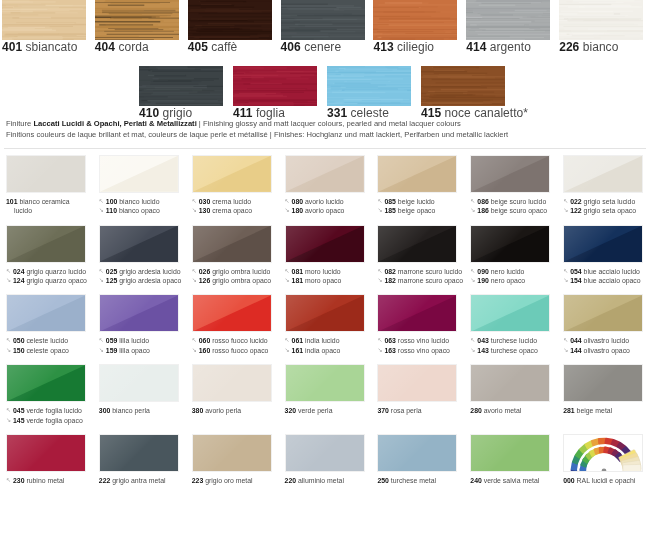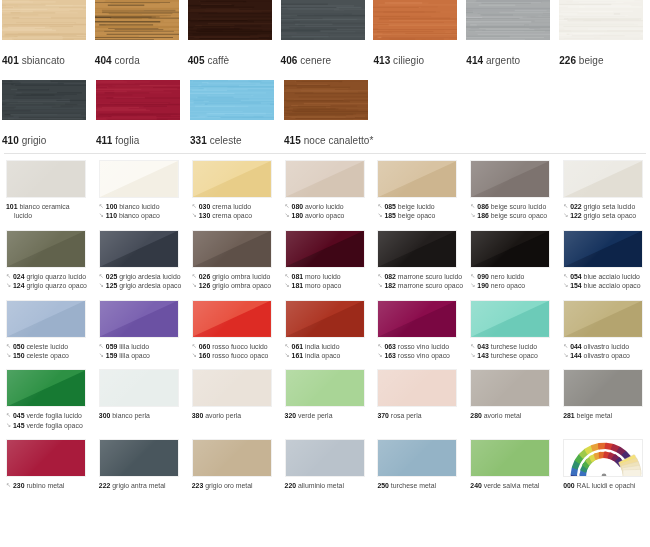--- a/index.html
+++ b/index.html
@@ -19,27 +19,27 @@
   .wood-sw{
     width:84px;height:40px;
     position:relative;overflow:hidden;
     background:#ccc;
   }
   .wood-sw .grain{
     position:absolute;inset:0;
     opacity:.55;
   }
   .wood-label{
-    font-size:10px;line-height:10px;
-    margin-top:16px;color:#4a4a4a;
+    font-size:12px;line-height:10px;
+    margin-top:2px;color:#4a4a4a;
     letter-spacing:.05px;
     white-space:nowrap;
   }
   .wood-label b{color:#1d1d1d;font-weight:bold;}
-  .wood-row + .wood-row{margin-top:14px;}
+  .wood-row + .wood-row{margin-top:14px;justify-content:center;}
 
   
   #finish-text{
     padding:0 6px;
     font-size:7.6px;line-height:11.4px;
     color:#4e4e4e;
   }
   #finish-text .ln{white-space:nowrap;}
   #finish-text b{color:#1a1a1a;font-weight:bold;}
   .divider{
@@ -456,21 +456,21 @@
             <rect x="4.0" y="15.4" width="64.7" height="0.63" fill="#fbfaf7" opacity="0.74"></rect>
             <rect x="0.5" y="3.8" width="51.9" height="1.31" fill="#e2dfd6" opacity="0.71"></rect>
             <rect x="13.4" y="18.4" width="46.2" height="1.25" fill="#e2dfd6" opacity="0.57"></rect>
             <rect x="-7.4" y="32.7" width="70.9" height="0.81" fill="#fbfaf7" opacity="0.48"></rect>
             <rect x="8.3" y="19.9" width="79.5" height="1.46" fill="#e2dfd6" opacity="0.61"></rect>
             <rect x="10.3" y="33.4" width="95.1" height="1.37" fill="#fbfaf7" opacity="0.62"></rect>
             <rect x="8.8" y="6.6" width="71.3" height="0.90" fill="#fbfaf7" opacity="0.69"></rect>
             <rect x="13.6" y="32.7" width="31.2" height="1.53" fill="#fbfaf7" opacity="0.47"></rect>
           </svg>
         </div>
-        <div class="wood-label"><b>226</b><span> beige</span></div>
+        <div class="wood-label"><b>226</b><span> bianco</span></div>
       </div>
     </div>
     <div class="wood-row">
       <div class="wood-cell">
         <div class="wood-sw" style="background: rgb(60, 67, 70);">
           <svg width="84" height="40" class="grain" viewBox="0 0 84 40">
             <rect x="7.6" y="24.1" width="67.1" height="0.70" fill="#282e31" opacity="0.54"></rect>
             <rect x="9.3" y="3.8" width="70.1" height="1.33" fill="#282e31" opacity="0.71"></rect>
             <rect x="7.3" y="23.0" width="33.6" height="1.58" fill="#525a5e" opacity="0.44"></rect>
             <rect x="11.7" y="15.3" width="50.9" height="0.72" fill="#282e31" opacity="0.38"></rect>
@@ -676,20 +676,24 @@
             <rect x="7.4" y="36.8" width="54.2" height="1.00" fill="#a4673a" opacity="0.66"></rect>
             <rect x="17.9" y="0.9" width="71.6" height="0.53" fill="#6e3b18" opacity="0.29"></rect>
           </svg>
         </div>
         <div class="wood-label"><b>415</b><span> noce canaletto*</span></div>
       </div>
     </div>
   </section>
 
 <section id="finish-text">
+  <div class="ln">
+    <span>Finiture </span><b>Laccati Lucidi &amp; Opachi, Perlati &amp; Metallizzati</b><span> | Finishing glossy and matt lacquer colours, pearled and metal lacquer colours</span>
+  </div>
+  <div class="ln">Finitions couleurs de laque brillant et mat, couleurs de laque perle et métallisé  | Finishes: Hochglanz und matt lackiert, Perlfarben und metallic lackiert</div>
 </section>
 <div class="divider"></div>
 
 <section id="grid">
     <div class="g-row">
       <div class="g-cell">
         <div class="g-sw">
           <div class="half-tl" style="background: rgb(222, 219, 212);"></div>
           <div class="sheen"></div>
         </div>

